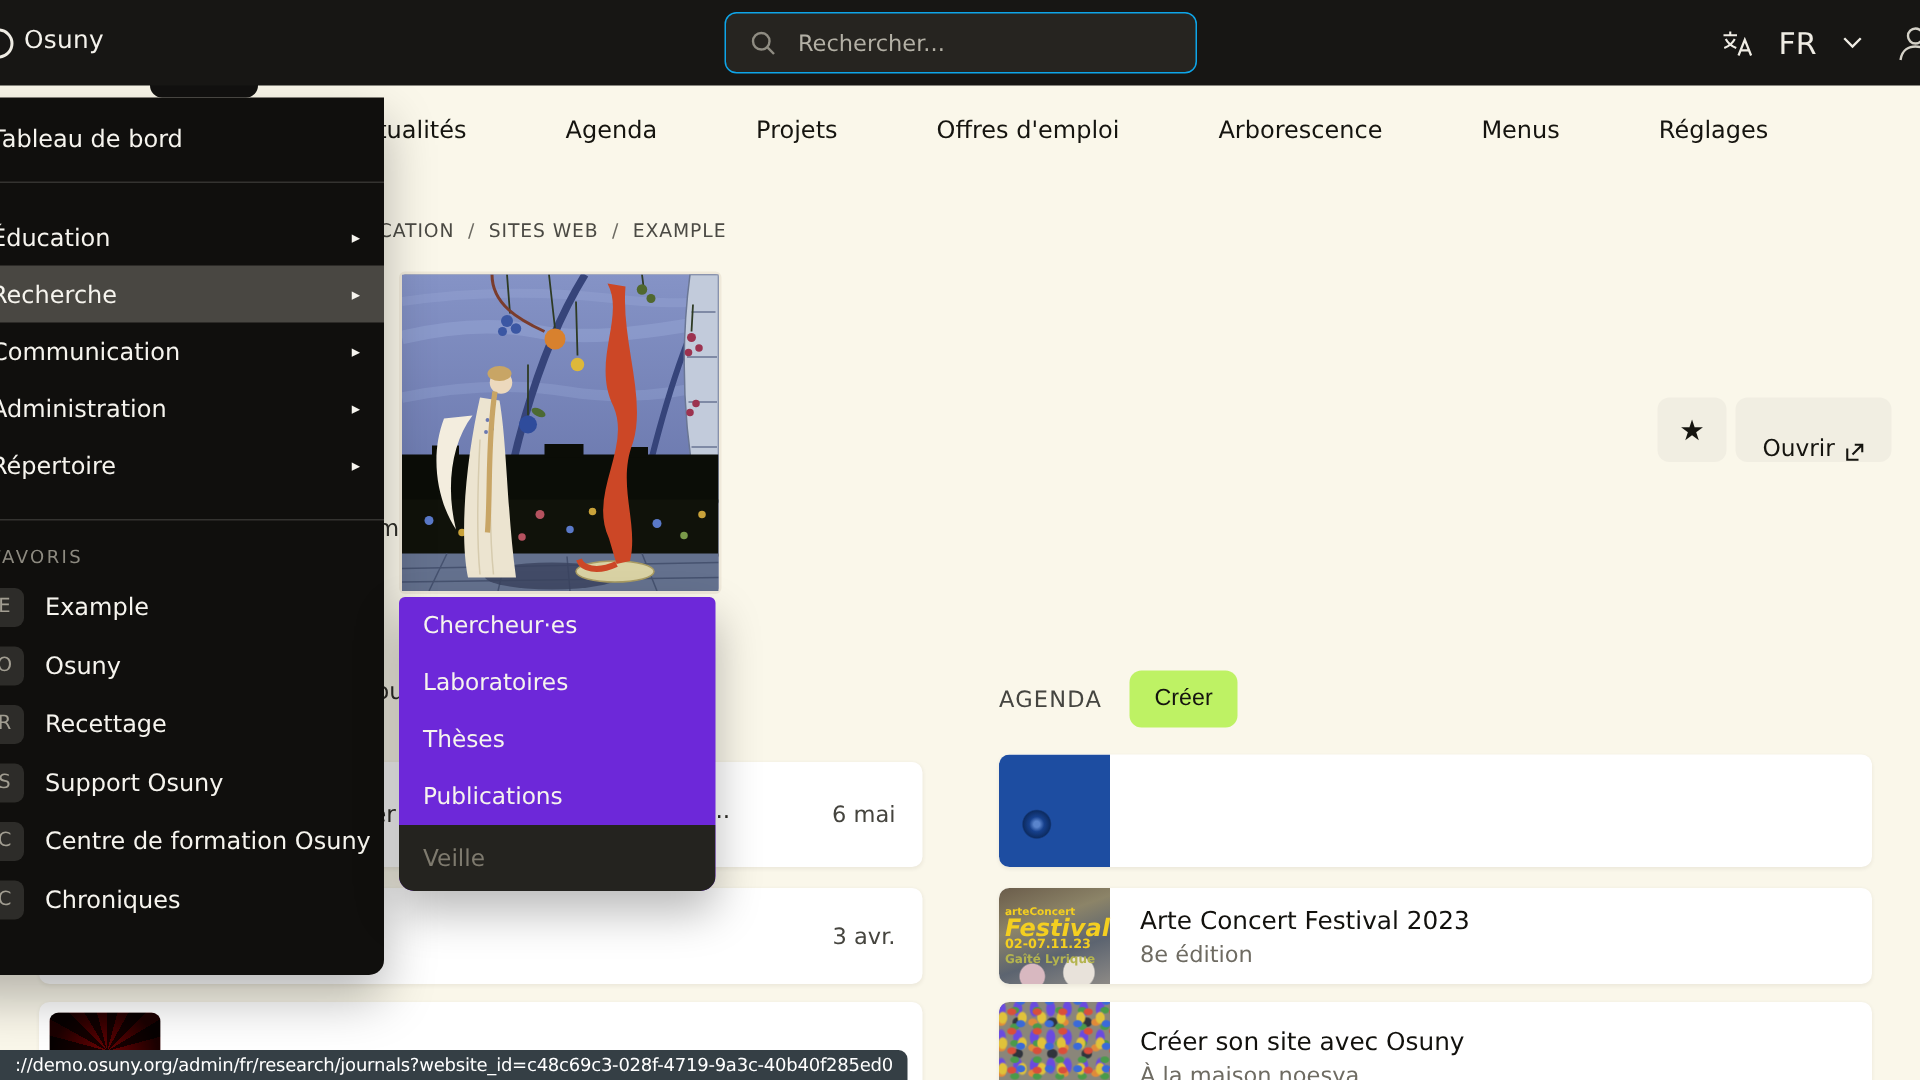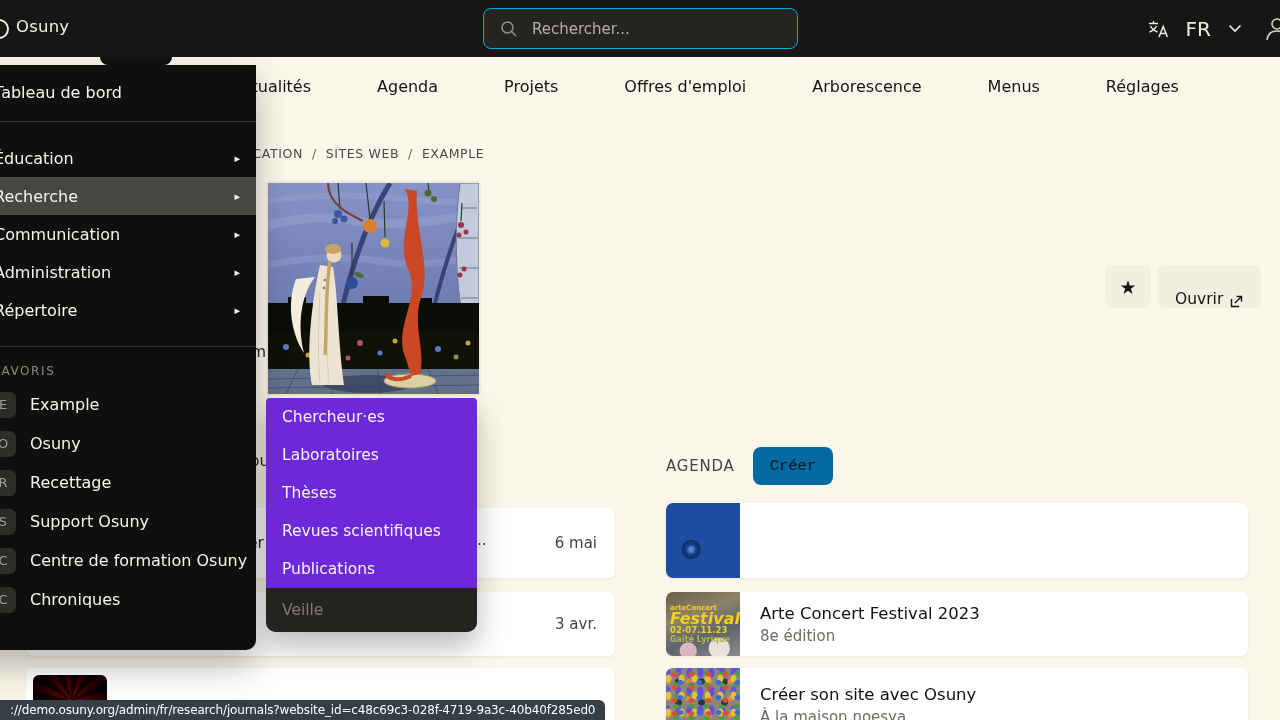--- a/index.html
+++ b/index.html
@@ -58,22 +58,22 @@
   .news-card3{left:26px;top:668px;width:589px;height:75px;}
   .news-thumb{width:74px;height:calc(100% - 14px);margin:7px;border-radius:6px;}
   .thumb-fractal{background:
      repeating-conic-gradient(from 15deg at 52% 42%, #6b0f12 0deg 14deg, #1d0304 14deg 30deg),
      radial-gradient(circle at 50% 50%, #8a1518, #200303 75%);
      background-blend-mode:overlay;}
 
   
   .agenda-head{position:absolute;left:666px;top:447px;display:flex;align-items:center;gap:18px;}
   .section-title{font-size:15px;letter-spacing:.8px;color:#454540;font-weight:500;}
-  .create-btn{background:#0369a1;border:none;border-radius:8px;height:38px;padding:0 17px;
-              font-size:15.5px;color:#15140f;font-family:Liberation Mono, monospace;cursor:pointer;}
+  .create-btn{background:#bef264;border:none;border-radius:8px;height:38px;padding:0 17px;
+              font-size:15.5px;color:#15140f;font-family:Liberation Sans, sans-serif;cursor:pointer;}
   .agenda-card1{left:666px;top:503px;width:582px;height:75px;}
   .agenda-card2{left:666px;top:592px;width:582px;height:64px;}
   .agenda-card3{left:666px;top:668px;width:582px;height:75px;}
   .agenda-thumb{width:74px;height:100%;}
   .thumb-blue{background:
      radial-gradient(circle at 34% 62%, #5a84cc 0 2px, #16408c 5px, #0d2c62 9px, rgba(0,0,0,0) 10px),
      #1d4da1;}
   .thumb-arte{background:
      radial-gradient(circle at 72% 88%, #e8e2da 0 10px, rgba(0,0,0,0) 11px),
      radial-gradient(circle at 30% 92%, #d8b8c0 0 8px, rgba(0,0,0,0) 9px),
@@ -316,21 +316,20 @@
     <div class="fav-row">
       <span class="fav-badge">C</span>
       <span class="fav-label">Chroniques</span>
     </div>
   </div>
 
   <div class="submenu">
     <div class="sm-row">Chercheur·es</div>
     <div class="sm-row">Laboratoires</div>
     <div class="sm-row">Thèses</div>
-    <div class="sm-row">Revues scientifiques</div>
     <div class="sm-row">Publications</div>
     <div class="sm-row disabled">Veille</div>
   </div>
 
   <header class="topbar">
     <div class="logo-ring"></div>
     <span class="brand">Osuny</span>
     <div class="search">
       <svg width="18" height="18" viewBox="0 0 18 18">
         <circle cx="7.5" cy="7.5" r="5.5" fill="none" stroke="#8f8c82" stroke-width="1.6"></circle>

